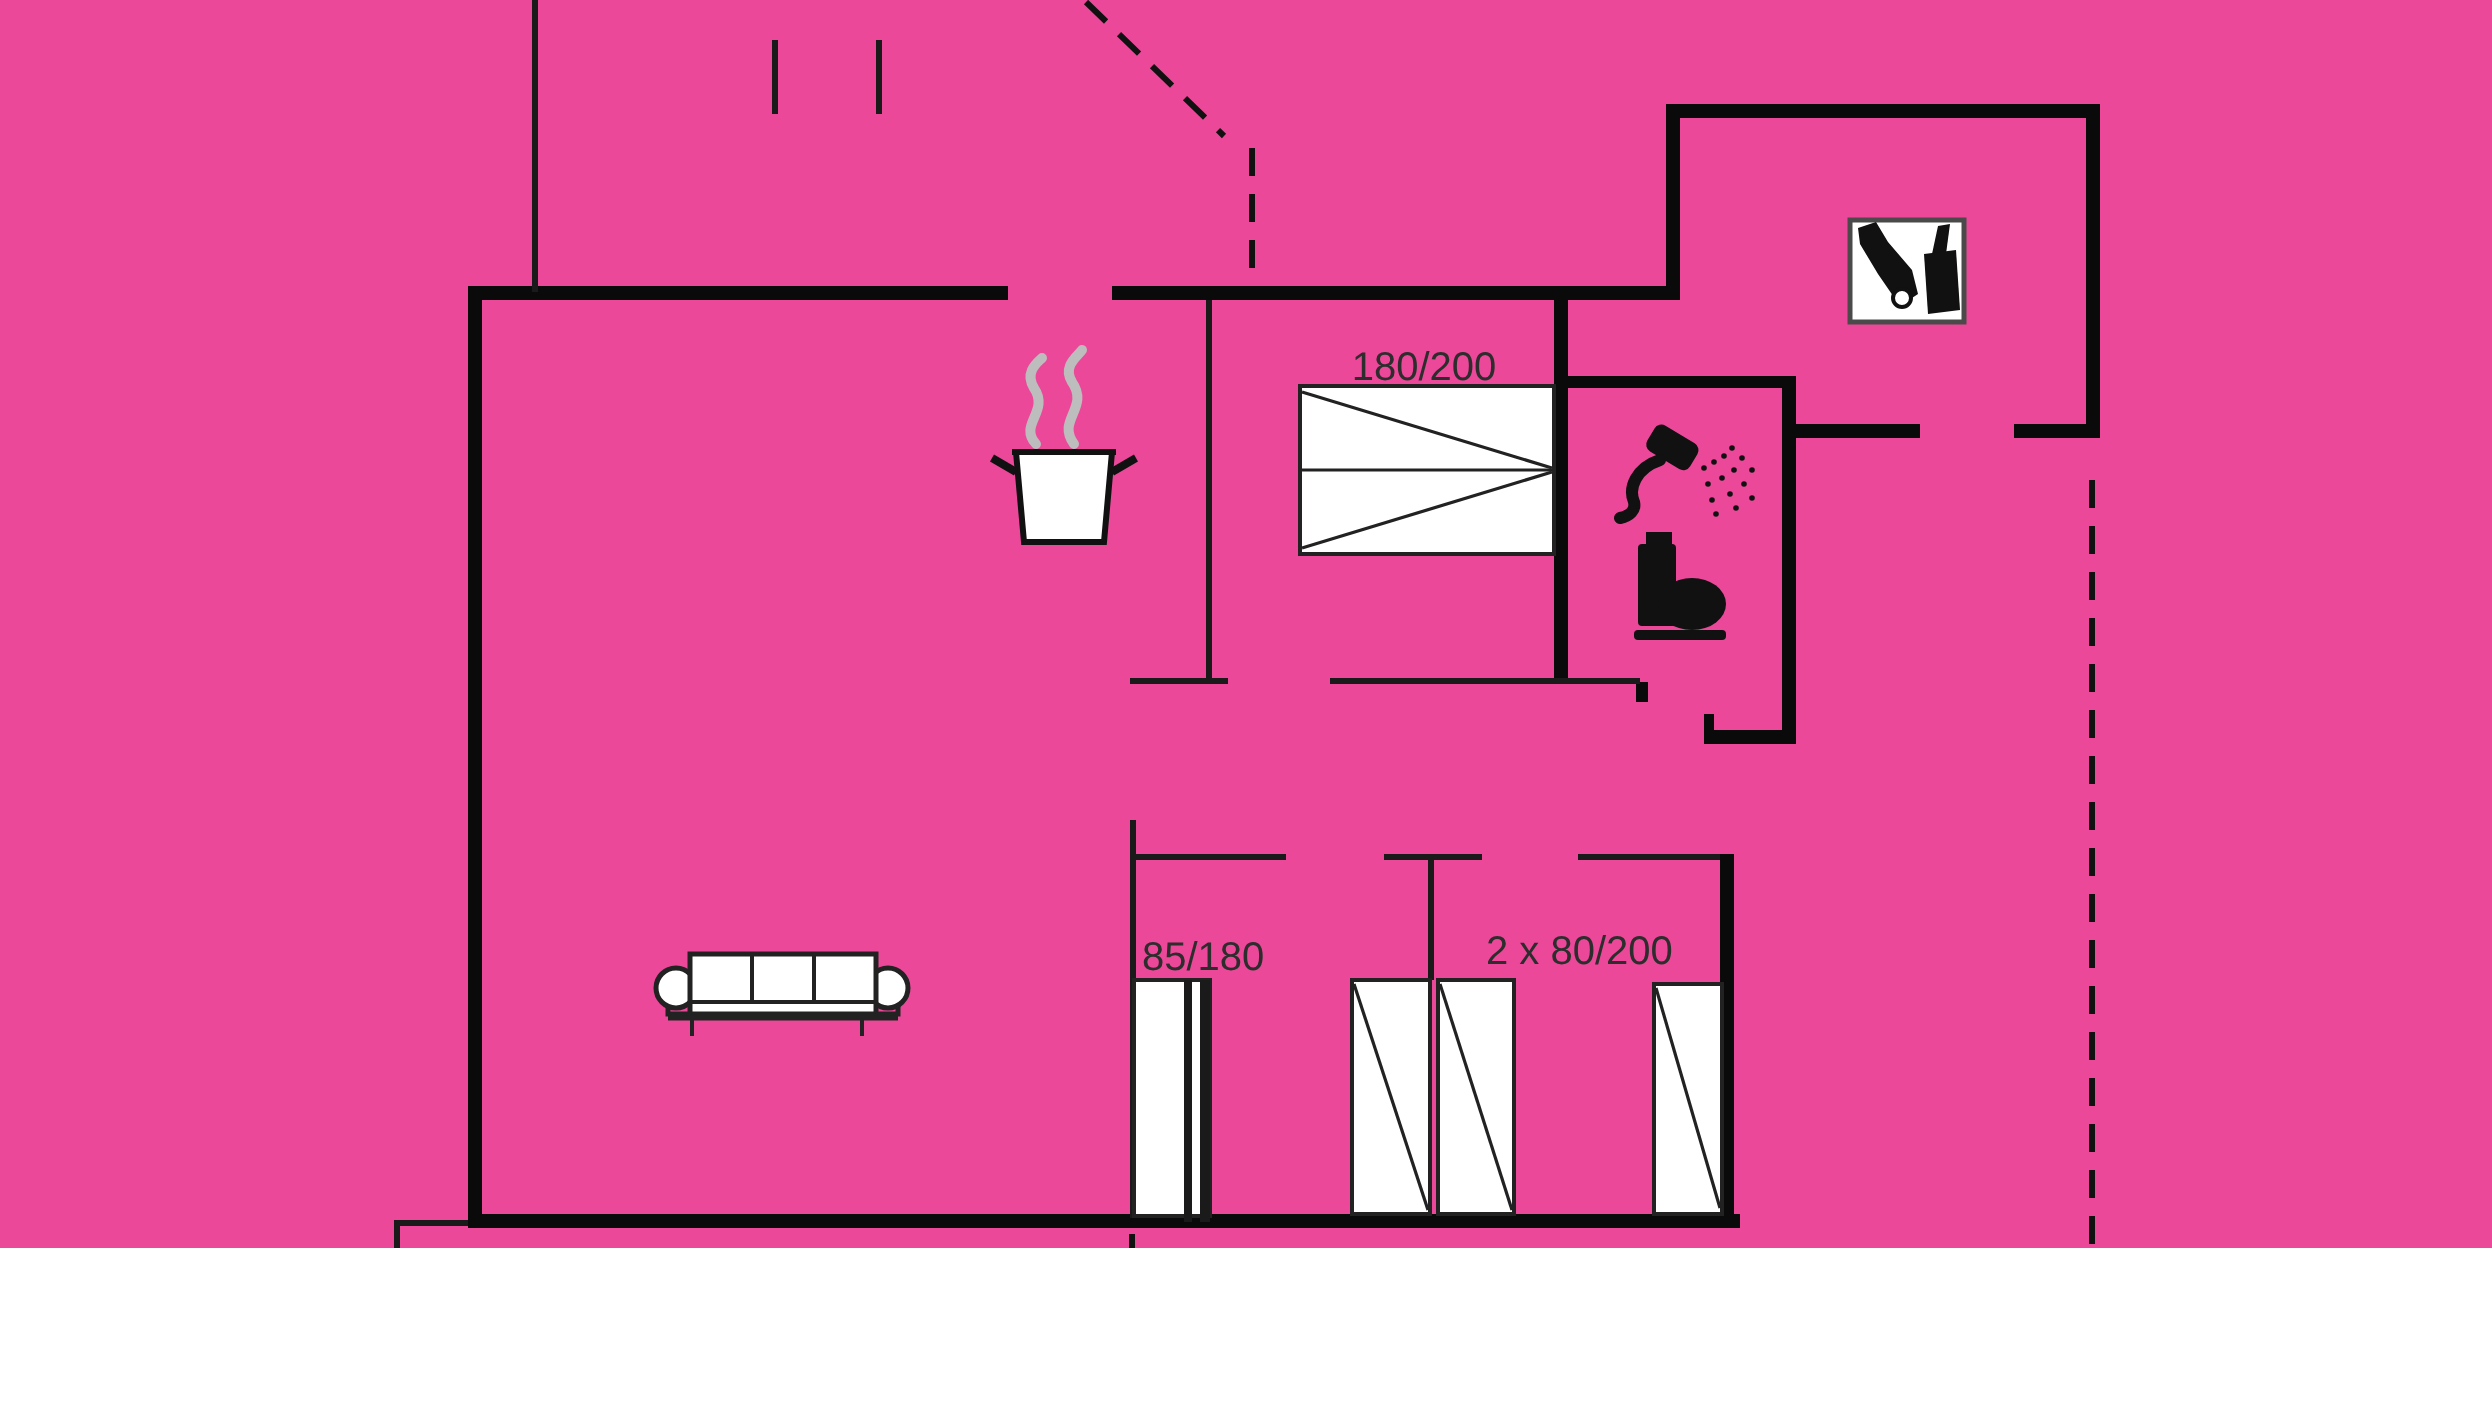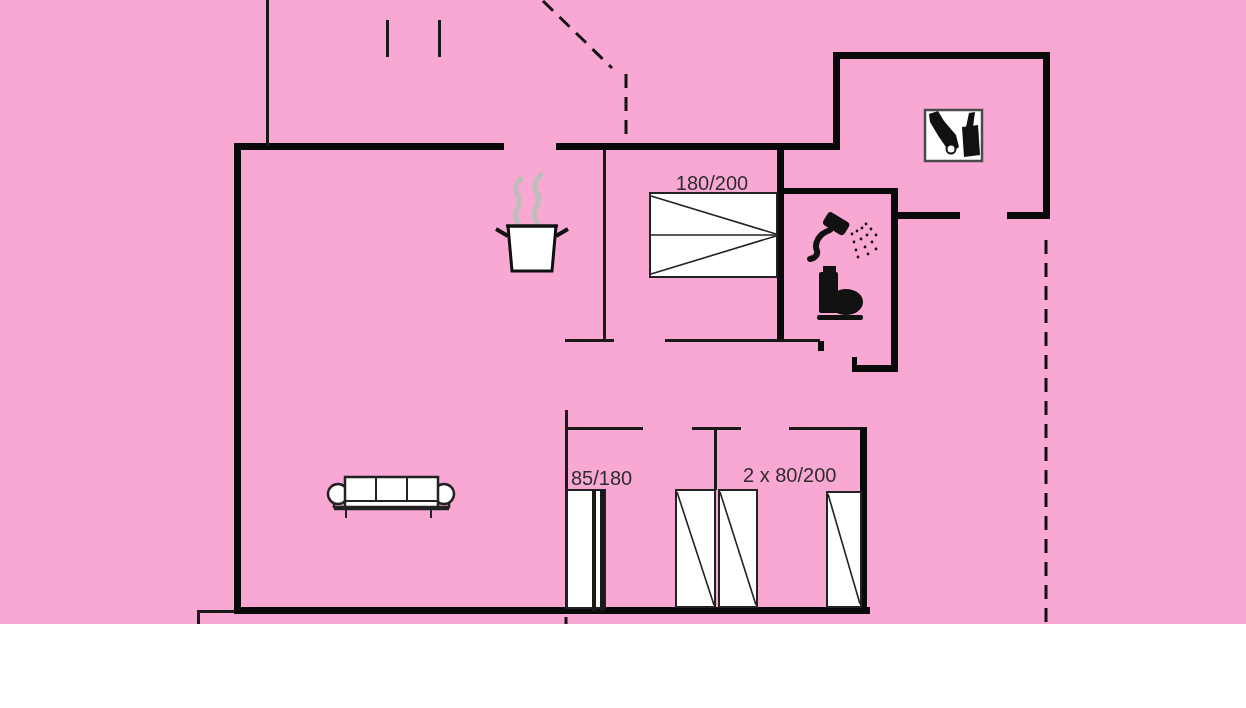--- a/index.html
+++ b/index.html
@@ -5,21 +5,21 @@
   html, body {
     margin: 0;
     padding: 0;
     background: #ffffff;
     font-family: "Liberation Sans", sans-serif;
   }
   #stage {
     position: relative;
     width: 1246px;
     height: 624px;
-    background: #f9a8d4;
+    background: #ec4899;
     overflow: hidden;
   }
   svg { display: block; }
   text.dim-label {
     font-family: "Liberation Sans", sans-serif;
     font-size: 20px;
     fill: #2d2d2d;
   }
 </style>
 </head>

